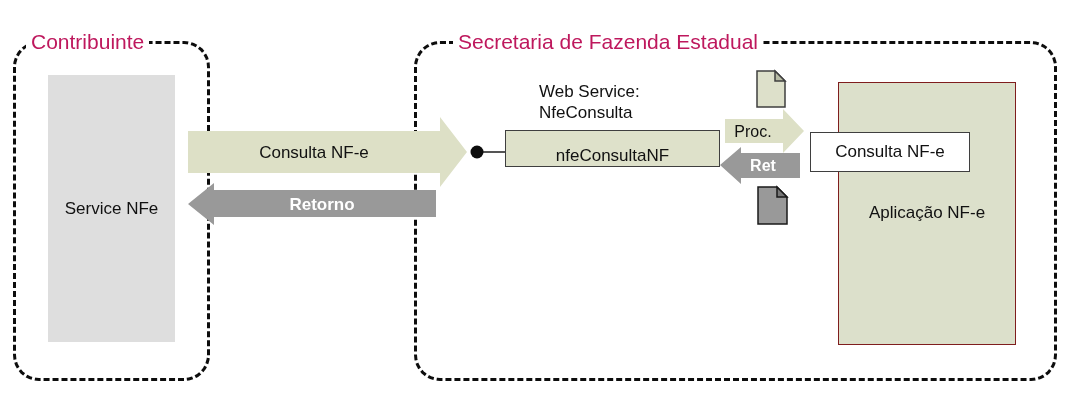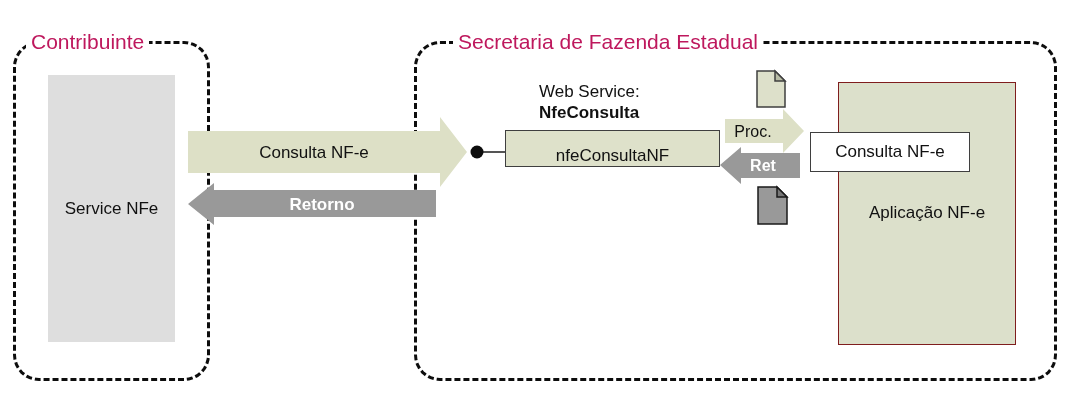--- a/index.html
+++ b/index.html
@@ -24,21 +24,21 @@
   }
   .app-box{
     position:absolute;left:828px;top:82px;width:176px;height:261px;background:#dce0cb;
     border:1px solid #7f1d1d;z-index:2;font-size:17px;text-align:center;margin-left:10px;
   }
   .app-box .app-label{position:absolute;left:0;right:0;top:120px;}
   .arrows-svg{position:absolute;left:0;top:0;z-index:3;}
   .ws-title{
     position:absolute;left:527px;top:81px;z-index:4;font-size:17px;line-height:21px;margin-left:12px;
   }
-  .ws-title .bold{font-weight:bold;}
+  .ws-title .bold{font-weight:normal;}
   .ws-box{
     position:absolute;left:505px;top:130px;width:215px;height:37px;background:#dee1ca;
     border:1px solid #3f3f3f;z-index:4;display:flex;align-items:flex-end;justify-content:center;
     font-size:17px;box-sizing:border-box;
   }
   .overlay-box{
     position:absolute;left:810px;top:132px;width:160px;height:40px;background:#ffffff;
     border:1px solid #3f3f3f;z-index:5;display:flex;align-items:center;justify-content:center;
     font-size:17px;box-sizing:border-box;
   }

